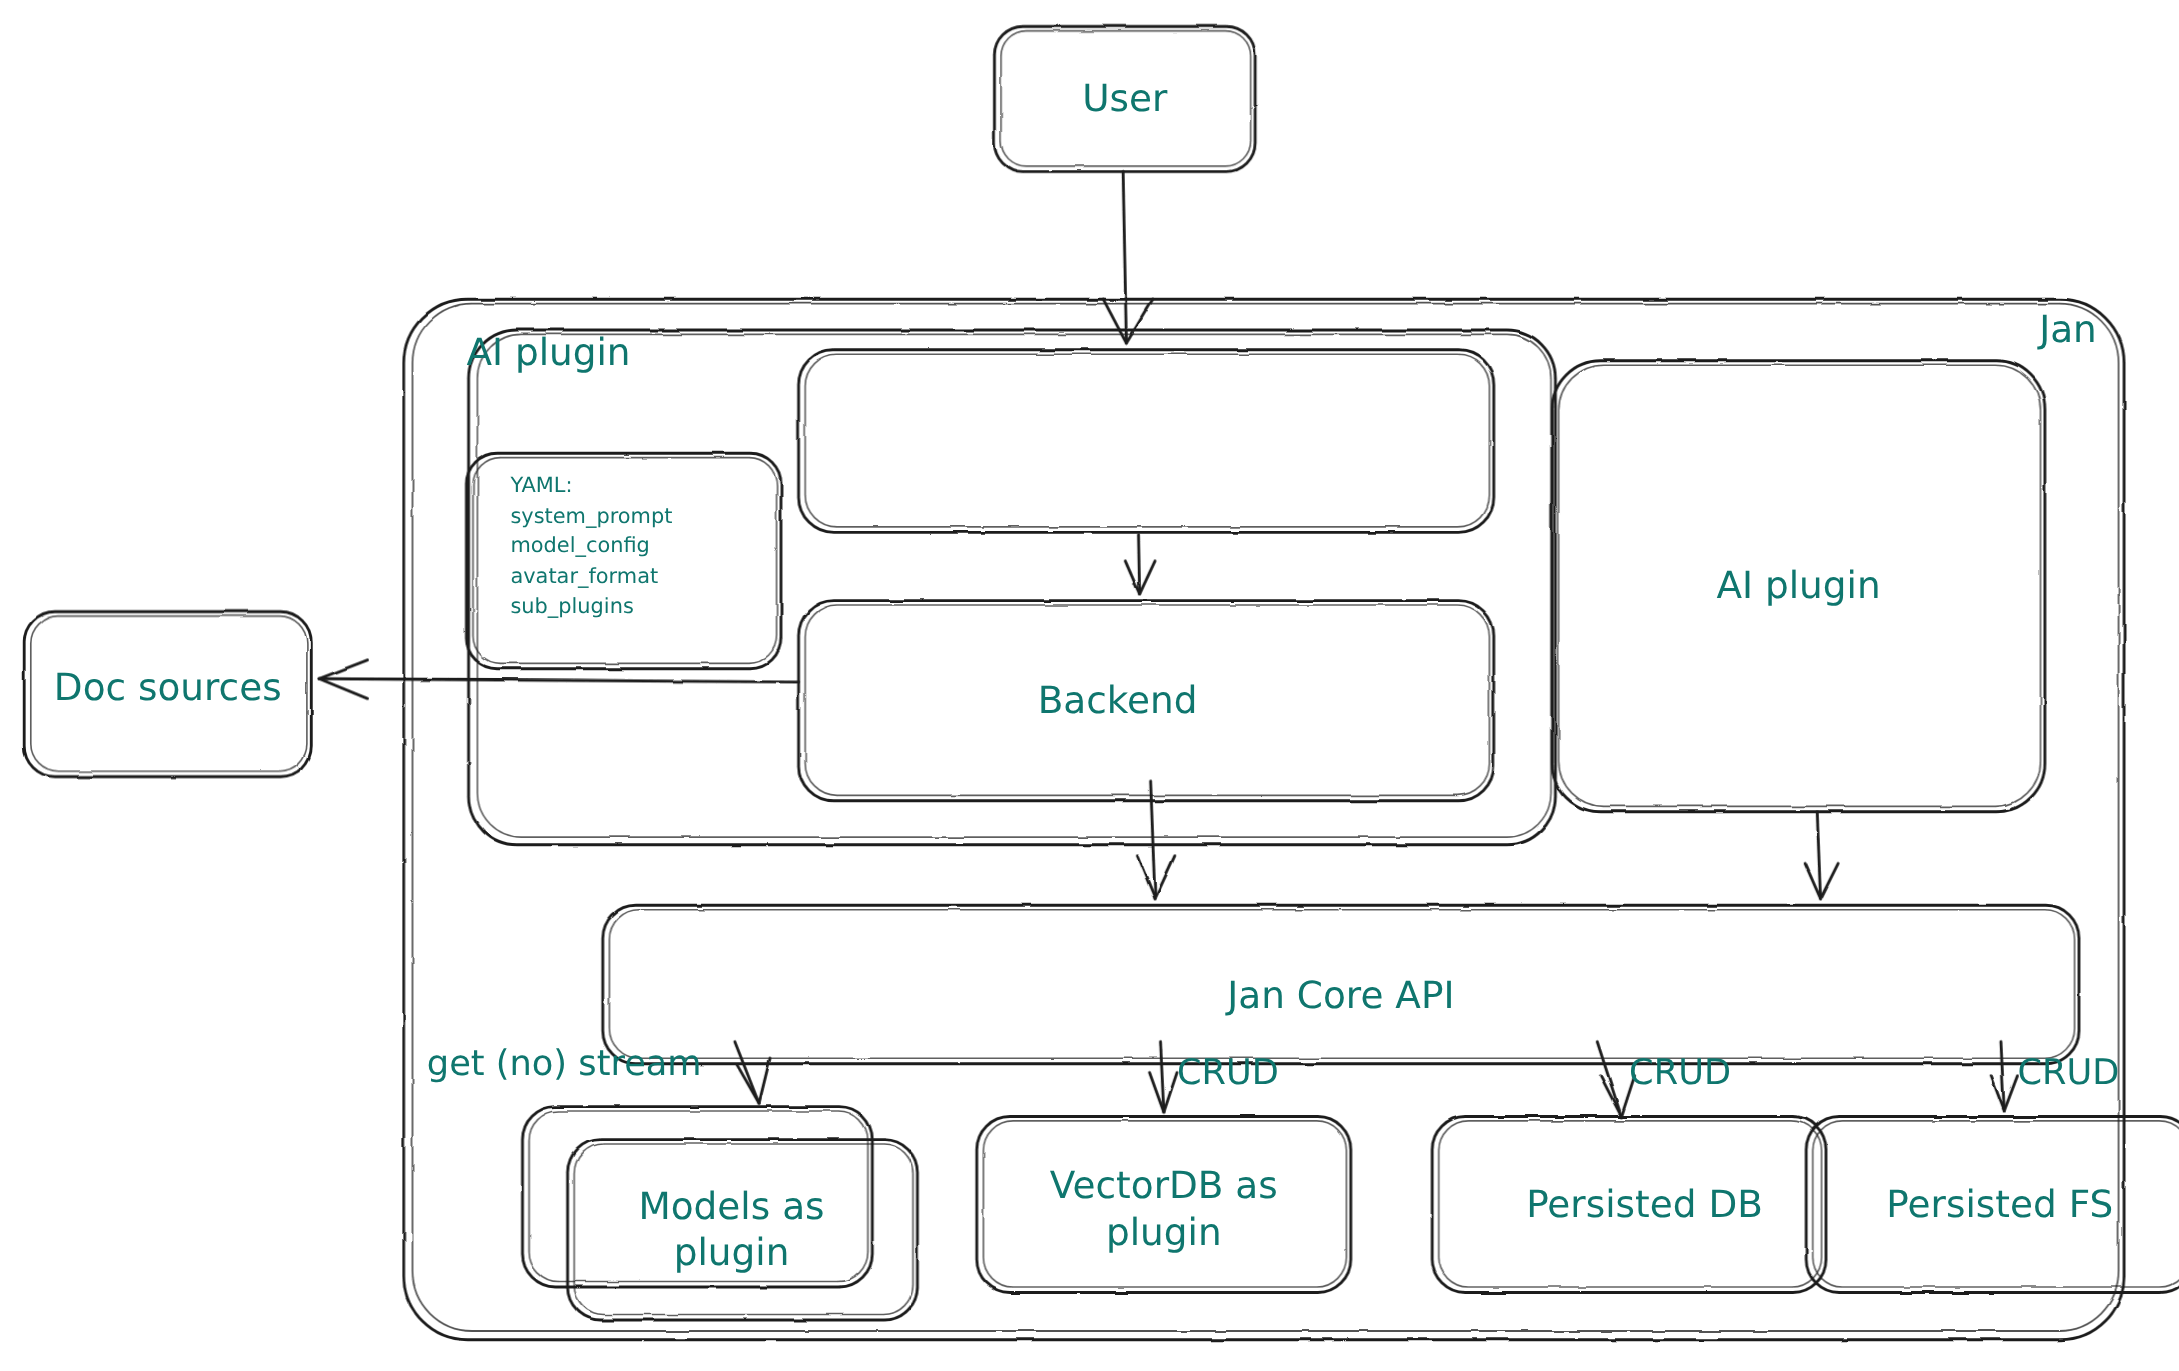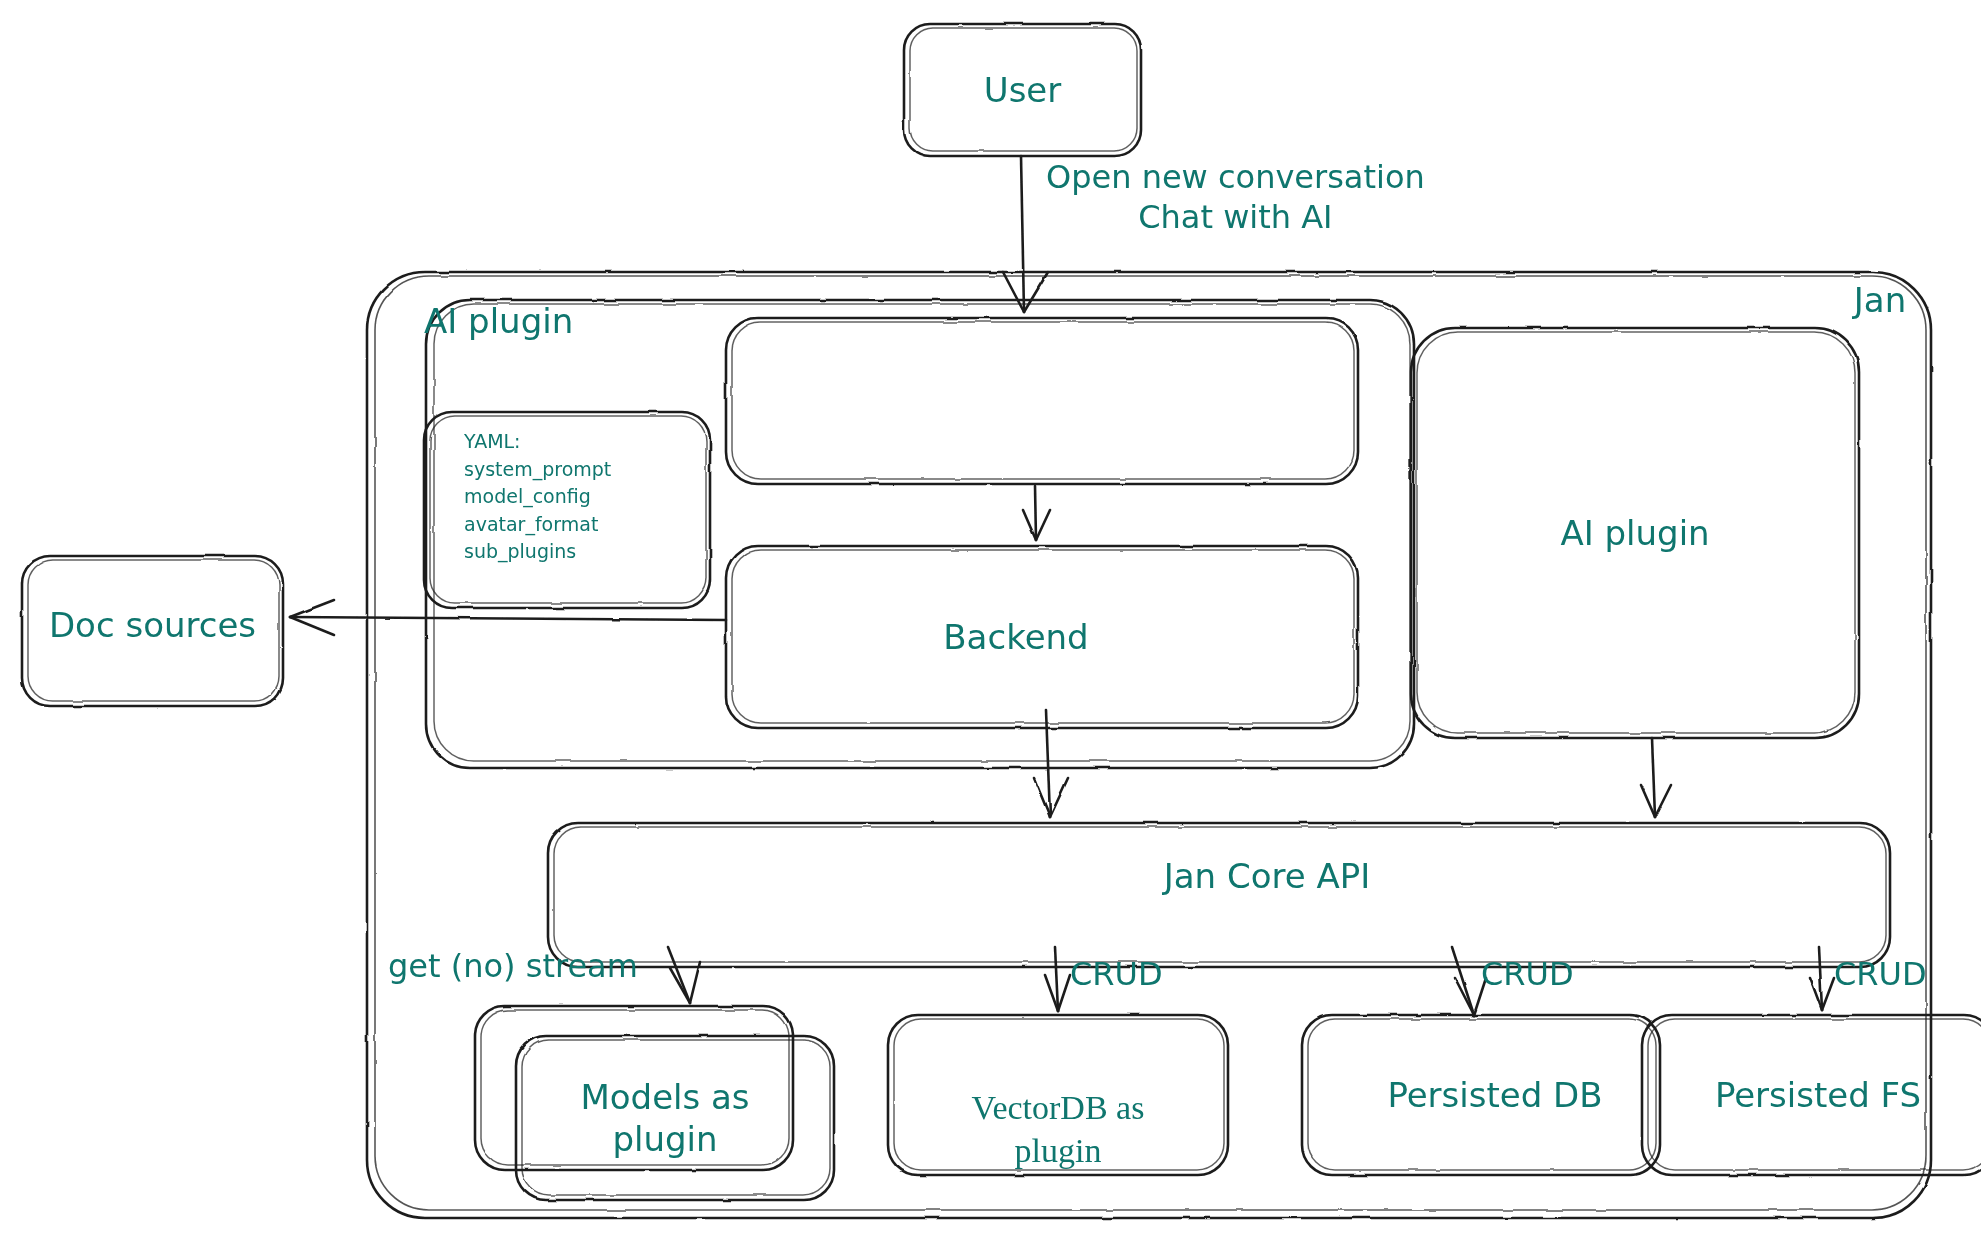--- a/index.html
+++ b/index.html
@@ -161,40 +161,38 @@
 
   <div class="lbl node-label" style="left:904px;top:24px;width:237px;height:132px;">User</div>
 
 
   <div class="lbl node-label" style="left:688px;top:546px;width:656px;height:182px;">Backend</div>
 
   <div class="lbl node-label" style="left:1411px;top:328px;width:448px;height:410px;">AI plugin</div>
 
   <div class="lbl node-label" style="left:22px;top:556px;width:261px;height:138px;">Doc sources</div>
 
-  <div class="lbl node-label" style="left:548px;top:794px;width:1342px;height:164px;padding-left:48px;">Jan Core API</div>
+  <div class="lbl node-label" style="left:548px;top:823px;width:1342px;height:164px;">Jan Core API</div>
 
   <div class="lbl node-label" style="left:516px;top:1036px;width:298px;height:164px;">Models as
 plugin</div>
 
-  <div class="lbl node-label" style="left:888px;top:1040px;width:340px;height:179px;font-family:Liberation Serif, serif;">VectorDB as
+  <div class="lbl node-label" style="left:888px;top:1010px;width:340px;height:179px;">VectorDB as
 plugin</div>
 
   <div class="lbl node-label" style="left:1302px;top:1015px;width:386px;height:160px;">Persisted DB</div>
 
   <div class="lbl node-label" style="left:1642px;top:1015px;width:352px;height:160px;">Persisted FS</div>
 
   <div class="lbl yaml-label" style="left:448px;top:420px;width:250px;height:160px;padding:8px 0 0 16px;">YAML:
 system_prompt
 model_config
 avatar_format
 sub_plugins</div>
 
-  <div class="lbl edge-label left" style="left:1046px;top:155px;width:540px;height:84px;">Open new conversation
-Chat with AI</div>
 
   <div class="lbl edge-label left" style="left:388px;top:944px;width:330px;height:44px;text-align:right;">get (no) stream</div>
 
   <div class="lbl edge-label left" style="left:1070px;top:952px;width:140px;height:44px;">CRUD</div>
 
   <div class="lbl edge-label left" style="left:1481px;top:952px;width:140px;height:44px;">CRUD</div>
 
   <div class="lbl edge-label left" style="left:1834px;top:952px;width:140px;height:44px;">CRUD</div>
 
 </div>

